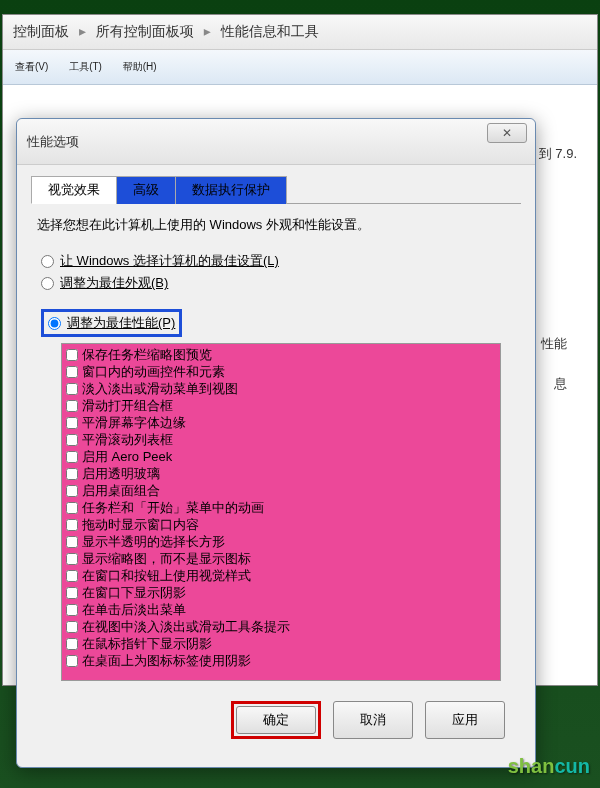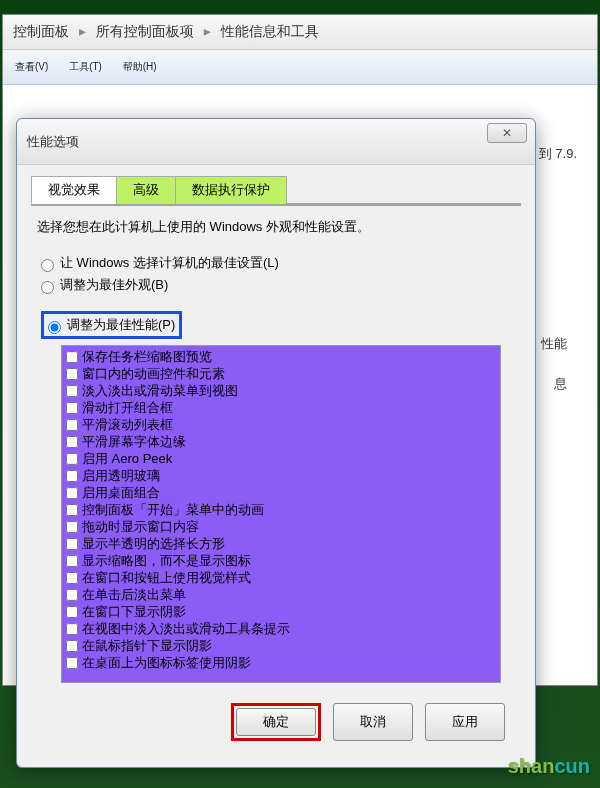--- a/index.html
+++ b/index.html
@@ -87,26 +87,26 @@
       color: #555;
       cursor: pointer;
     }
     
     .dialog-body {
       padding: 10px 14px;
     }
     
     .tabs {
       display: flex;
-      border-bottom: 3px solid #a3a3a3;
+      border-bottom: 1px solid #a3a3a3;
       margin-bottom: 10px;
     }
     .tab {
       padding: 4px 16px;
-      background: #bef264;
+      background: #1d4ed8;
       border: 1px solid #aaa;
       border-bottom: none;
       font-size: 13px;
       cursor: pointer;
       margin-right: -1px;
       position: relative;
       top: 1px;
     }
     .tab.active {
       background: #fff;
@@ -115,40 +115,41 @@
     
     .instruction {
       font-size: 13px;
       margin: 12px 6px 18px 6px;
       color: #000;
     }
     
     .radio-group { margin: 6px 10px; }
     .radio-item {
       display: flex;
-      align-items: flex-end;
+      align-items: center;
       margin: 4px 0;
       font-size: 13px;
+      text-decoration: underline;
     }
     .radio-item input { margin-right: 6px; }
     
     .highlight-box {
       border: 3px solid #1d4ed8;
       padding: 2px 4px;
       display: inline-flex;
       align-items: center;
       margin-top: 13px;
     }
     
     .checkbox-list {
       margin: 6px 20px 10px 30px;
       height: 338px;
       overflow-y: scroll;
       border: 1px solid #999;
-      background: #8b5cf6;
+      background: #ec4899;
       padding: 2px;
     }
     .check-item {
       display: flex;
       align-items: center;
       padding: 0px 2px;
       font-size: 13px;
       line-height: 17px;
     }
     .check-item input { margin-right: 4px; width: 12px; height: 12px; }
@@ -267,65 +268,65 @@
         <label class="check-item">
           <input type="checkbox" style="">
           <span>淡入淡出或滑动菜单到视图</span>
         </label>
         <label class="check-item">
           <input type="checkbox" style="">
           <span>滑动打开组合框</span>
         </label>
         <label class="check-item">
           <input type="checkbox" style="">
+          <span>平滑屏幕字体边缘</span>
+        </label>
+        <label class="check-item">
+          <input type="checkbox" style="">
           <span>平滑滚动列表框</span>
         </label>
         <label class="check-item">
           <input type="checkbox" style="">
-          <span>平滑屏幕字体边缘</span>
-        </label>
-        <label class="check-item">
-          <input type="checkbox" style="">
           <span>启用 Aero Peek</span>
         </label>
         <label class="check-item">
           <input type="checkbox" style="">
           <span>启用透明玻璃</span>
         </label>
         <label class="check-item">
           <input type="checkbox" style="">
           <span>启用桌面组合</span>
         </label>
         <label class="check-item">
           <input type="checkbox" style="">
-          <span>控制面板「开始」菜单中的动画</span>
+          <span>任务栏和「开始」菜单中的动画</span>
         </label>
         <label class="check-item">
           <input type="checkbox" style="">
           <span>拖动时显示窗口内容</span>
         </label>
         <label class="check-item">
           <input type="checkbox" style="">
           <span>显示半透明的选择长方形</span>
         </label>
         <label class="check-item">
           <input type="checkbox" style="">
           <span>显示缩略图，而不是显示图标</span>
         </label>
         <label class="check-item">
           <input type="checkbox" style="">
           <span>在窗口和按钮上使用视觉样式</span>
         </label>
         <label class="check-item">
           <input type="checkbox" style="">
+          <span>在窗口下显示阴影</span>
+        </label>
+        <label class="check-item">
+          <input type="checkbox" style="">
           <span>在单击后淡出菜单</span>
-        </label>
-        <label class="check-item">
-          <input type="checkbox" style="">
-          <span>在窗口下显示阴影</span>
         </label>
         <label class="check-item">
           <input type="checkbox" style="">
           <span>在视图中淡入淡出或滑动工具条提示</span>
         </label>
         <label class="check-item">
           <input type="checkbox" style="">
           <span>在鼠标指针下显示阴影</span>
         </label>
         <label class="check-item">

